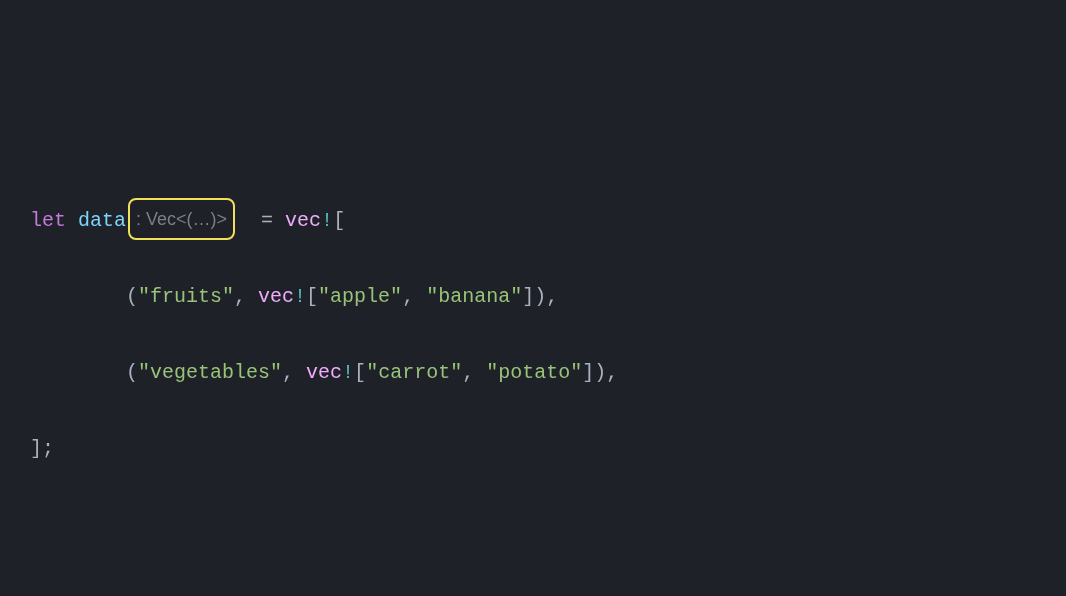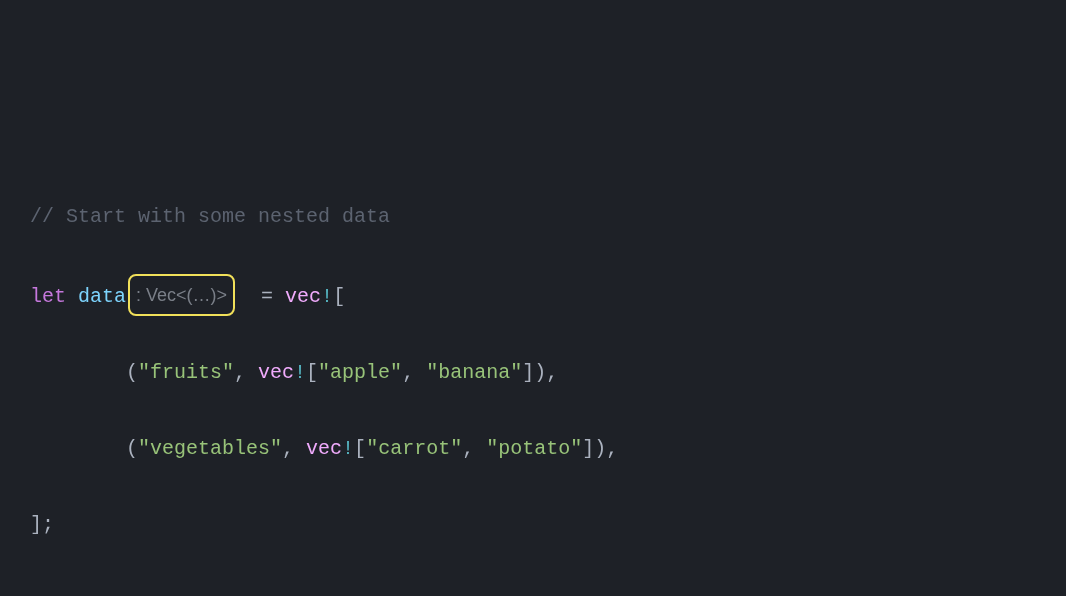--- a/index.html
+++ b/index.html
@@ -40,21 +40,20 @@
     padding: 2px 6px;
     margin: 0 2px;
   }
 </style>
 </head>
 <body>
 
 
 
 <div id="editor">
-<span class="code-line"><span class="comment">// Start with some nested data</span></span>
 <span class="code-line"><span class="kw">let </span><span class="var">data</span><span class="hint boxed">: Vec&lt;(…)&gt;</span><span class="plain">  = </span><span class="macro">vec</span><span class="bang">!</span><span class="plain">[</span></span>
 <span class="code-line"><span class="plain">        (</span><span class="str">"fruits"</span><span class="plain">, </span><span class="macro">vec</span><span class="bang">!</span><span class="plain">[</span><span class="str">"apple"</span><span class="plain">, </span><span class="str">"banana"</span><span class="plain">]),</span></span>
 <span class="code-line"><span class="plain">        (</span><span class="str">"vegetables"</span><span class="plain">, </span><span class="macro">vec</span><span class="bang">!</span><span class="plain">[</span><span class="str">"carrot"</span><span class="plain">, </span><span class="str">"potato"</span><span class="plain">]),</span></span>
 <span class="code-line"><span class="plain">];</span></span>
 <span class="code-line"> </span>
 
 
 
 
 

